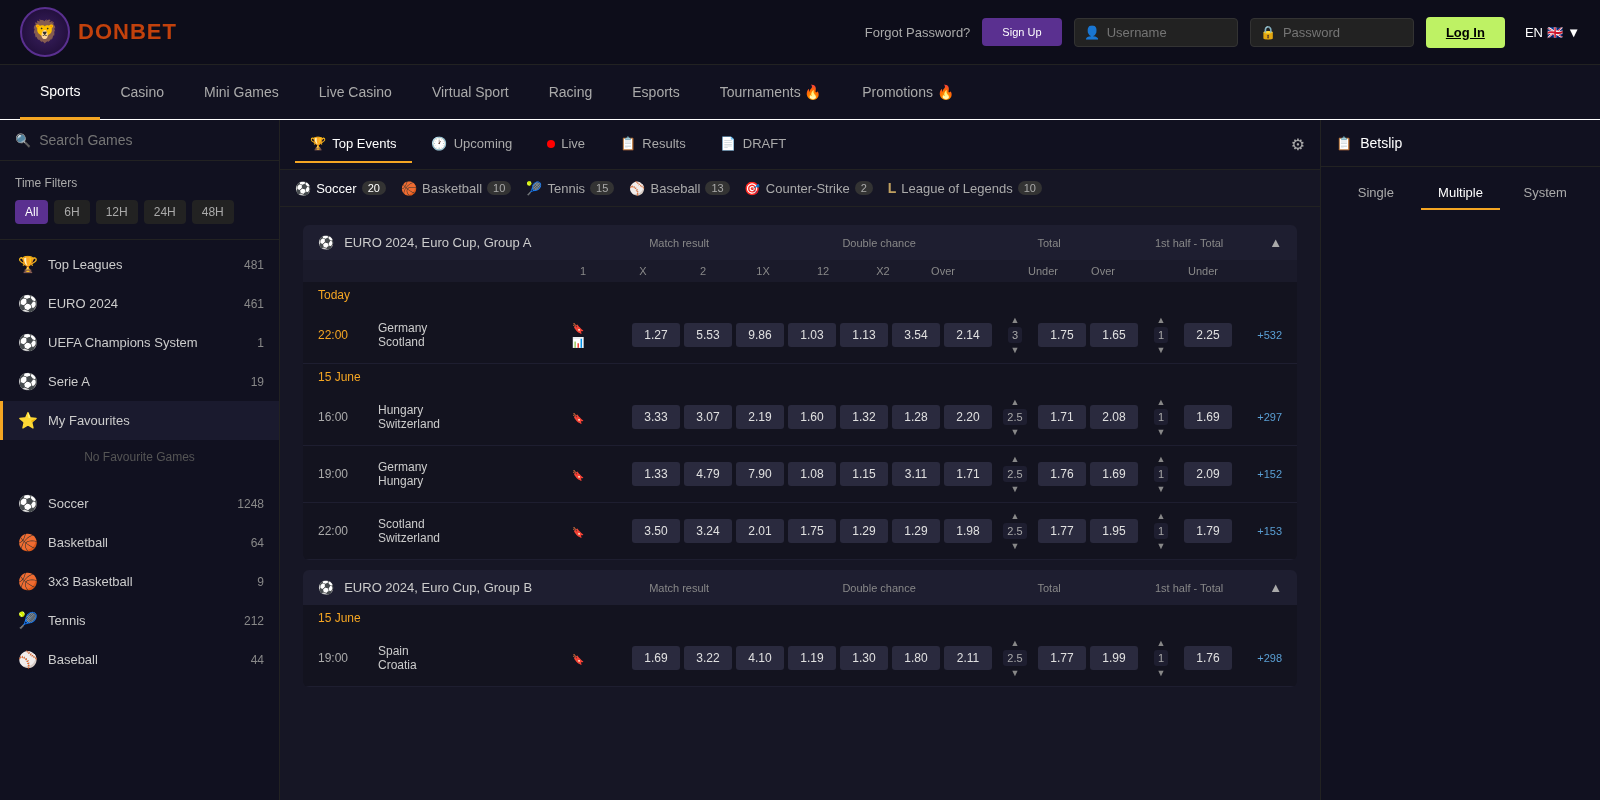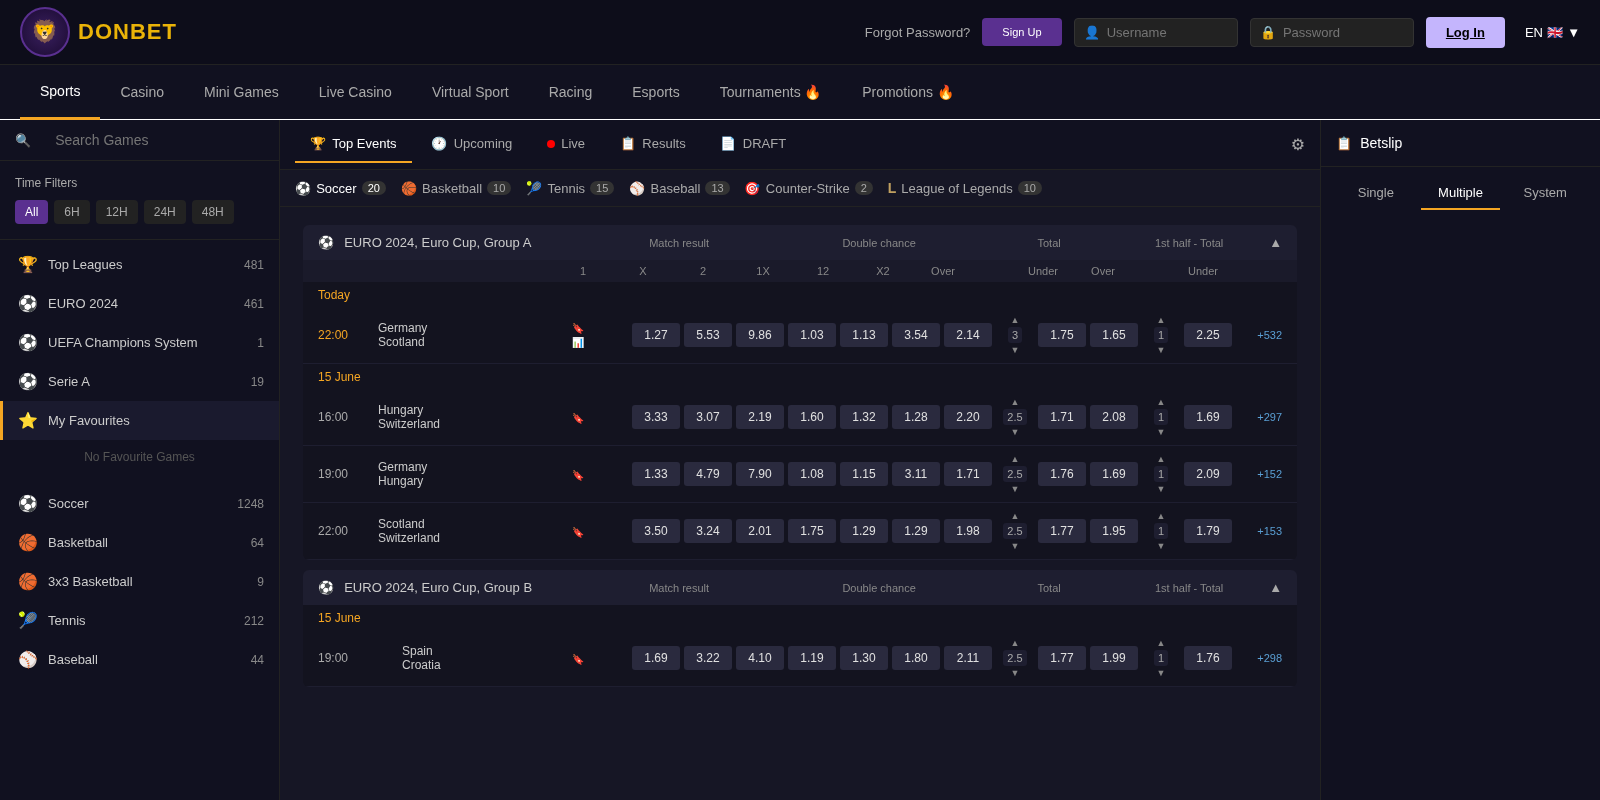--- a/index.html
+++ b/index.html
@@ -2,42 +2,42 @@
 <html><head>
   <meta charset="utf-8">
   <style>
     * { box-sizing: border-box; margin: 0; padding: 0; }
     body { background: #1a1a2e; color: #fff; font-family: Arial, sans-serif; font-size: 13px; overflow-x: hidden; }
 
     
     .header { background: #0d0d1a; display: flex; align-items: center; padding: 0 20px; height: 65px; border-bottom: 1px solid #222; }
     .logo { display: flex; align-items: center; margin-right: auto; }
     .logo-icon { width: 50px; height: 50px; border-radius: 50%; background: radial-gradient(circle, #3a2060, #1a0a30); border: 2px solid #5a3090; display: flex; align-items: center; justify-content: center; font-size: 22px; margin-right: 8px; }
-    .logo-text { color: #eab308; font-size: 22px; font-weight: bold; letter-spacing: 1px; }
+    .logo-text { color: #c2410c; font-size: 22px; font-weight: bold; letter-spacing: 1px; }
     .header-center { display: flex; align-items: center; gap: 12px; margin-right: 20px; }
     .forgot-link { color: #aaa; font-size: 13px; cursor: pointer; }
     .btn-signup { background: #5a3090; color: #fff; border: none; padding: 8px 20px; border-radius: 4px; cursor: pointer; font-size: 11px; }
     .input-group { display: flex; align-items: center; background: #222; border: 1px solid #333; border-radius: 4px; padding: 6px 10px; gap: 6px; }
     .input-group input { background: none; border: none; color: #aaa; font-size: 13px; outline: none; width: 120px; }
-    .btn-login { background: #c4b5fd; color: #000; border: none; padding: 8px 20px; border-radius: 4px; cursor: pointer; font-size: 13px; font-weight: bold; text-decoration: underline; }
+    .btn-login { background: #bef264; color: #000; border: none; padding: 8px 20px; border-radius: 4px; cursor: pointer; font-size: 13px; font-weight: bold; text-decoration: underline; }
     .lang-select { display: flex; align-items: center; gap: 4px; color: #fff; cursor: pointer; font-size: 13px; }
 
     
     .nav { background: #111120; display: flex; align-items: center; padding: 0 20px; height: 55px; border-bottom: 1px solid #ffffff; }
     .nav-item { color: #aaa; padding: 18px 20px; cursor: pointer; font-size: 14px; display: flex; align-items: center; gap: 4px; position: relative; }
     .nav-item.active { color: #fff; border-bottom: 3px solid #f5a623; }
     .nav-item .fire { font-size: 14px; }
 
     
     .layout { display: flex; height: calc(100vh - 120px); overflow: hidden; }
 
     
     .sidebar { width: 280px; background: #111120; border-right: 1px solid #222; overflow-y: auto; flex-shrink: 0; }
     .search-box { display: flex; align-items: center; gap: 8px; padding: 12px 15px; border-bottom: 1px solid #222; color: #aaa; cursor: pointer; }
-    .search-box input { background: none; border: none; color: #aaa; font-size: 14px; outline: none; margin-left: 16px; }
+    .search-box input { background: none; border: none; color: #aaa; font-size: 14px; outline: none; }
     .time-filters { padding: 15px; border-bottom: 1px solid #222; }
     .time-filters-label { color: #aaa; font-size: 12px; margin-bottom: 10px; }
     .time-btns { display: flex; gap: 6px; }
     .time-btn { background: #222; color: #aaa; border: none; padding: 5px 10px; border-radius: 4px; cursor: pointer; font-size: 12px; }
     .time-btn.active { background: #5a3090; color: #fff; }
     .sidebar-section { padding: 5px 0; }
     .sidebar-item { display: flex; align-items: center; gap: 10px; padding: 10px 15px; cursor: pointer; border-left: 3px solid transparent; }
     .sidebar-item.active { border-left: 3px solid #f5a623; background: #1a1a2e; }
     .sidebar-item .icon { font-size: 16px; width: 20px; text-align: center; }
     .sidebar-item .label { flex: 1; color: #ccc; font-size: 13px; }
@@ -465,21 +465,21 @@
           </div>
           <span style="color:#aaa;cursor:pointer;">▲</span>
         </div>
 
         <div style="background:#13131f;padding:5px 15px;">
           <span style="color:#f5a623;font-size:12px;">15 June</span>
         </div>
 
         <div style="display:flex;align-items:center;padding:8px 15px;background:#13131f;border-bottom:1px solid #1e1e30;gap:4px;">
           <div style="width:56px;color:#aaa;font-size:12px;">19:00</div>
-          <div style="flex:1;min-width:0;margin-left:24px;">
+          <div style="flex:1;min-width:0;">
             <div style="color:#ccc;font-size:12px;">Spain</div>
             <div style="color:#ccc;font-size:12px;">Croatia</div>
           </div>
           <div style="width:26px;">
             <span style="font-size:10px;color:#888;">🔖</span>
           </div>
           <div style="width:26px;"></div>
           <button class="odds-btn">1.69</button>
           <button class="odds-btn">3.22</button>
           <button class="odds-btn">4.10</button>

